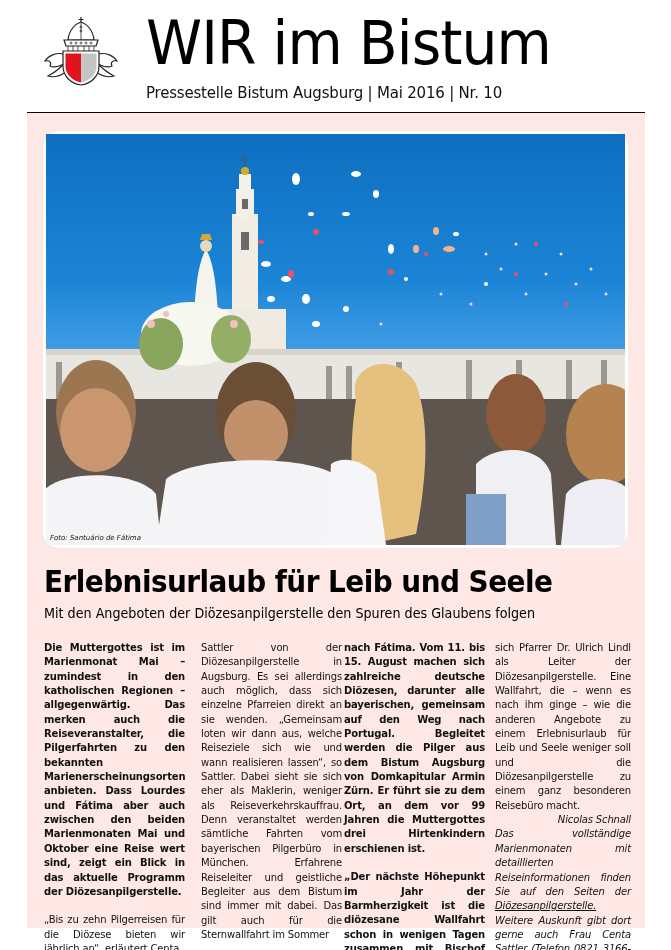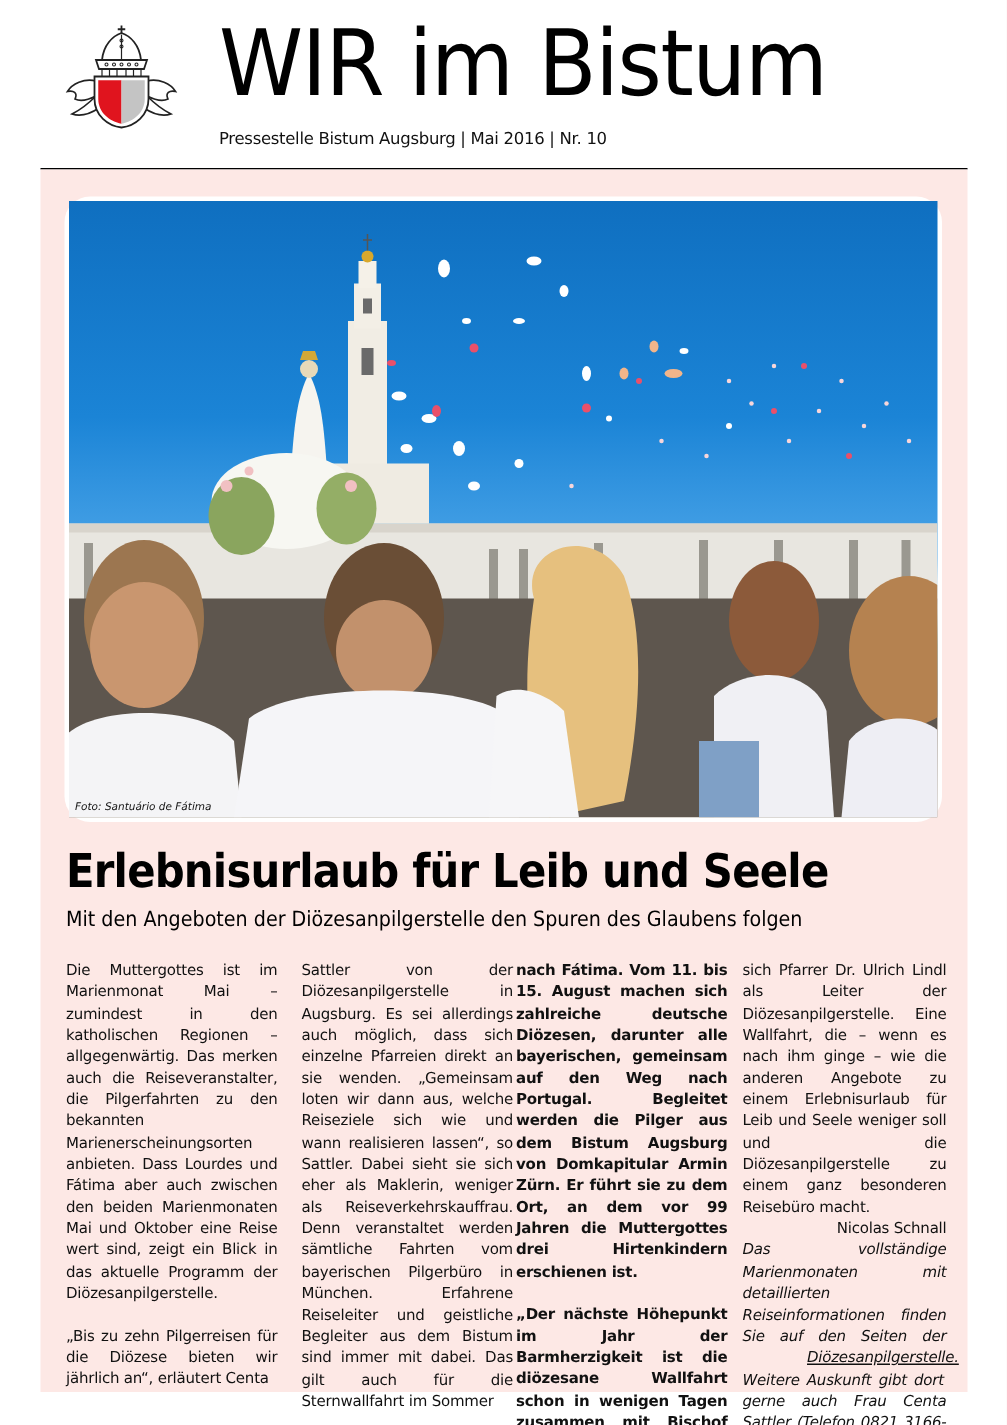--- a/index.html
+++ b/index.html
@@ -1,41 +1,41 @@
 <!DOCTYPE html>
 <html><head>
 <meta charset="utf-8">
 <style>
   html, body { margin:0; padding:0; background:#ffffff; }
   body { width:671px; height:950px; position:relative; overflow:hidden; font-family:"DejaVu Sans", sans-serif; color:#111; }
 
   .logo { position:absolute; left:42px; top:14px; width:78px; height:72px; }
   .masthead-title { position:absolute; left:146px; top:6px; font-family:"DejaVu Sans", sans-serif; font-size:61px; line-height:74px; letter-spacing:-1px; color:#000; white-space:nowrap; font-weight:normal; transform:scaleX(0.93); transform-origin:left top; }
-  .masthead-sub { position:absolute; left:146px; top:86px; font-size:11px; line-height:14px; color:#111; white-space:nowrap; letter-spacing:-0.2px; }
+  .masthead-sub { position:absolute; left:146px; top:86px; font-size:15px; line-height:14px; color:#111; white-space:nowrap; letter-spacing:-0.2px; }
   .rule { position:absolute; left:27px; top:112px; width:618px; height:1px; background:#000; }
 
   .panel { position:absolute; left:27px; top:113px; width:618px; height:815px; background:#fde8e5; }
 
   .photo-frame { position:absolute; left:43px; top:131px; width:585px; height:417px; background:#fff;border-radius:17px; }
   .photo { position:absolute; left:3px; top:3px; width:579px; height:411px; overflow:hidden;
            background:linear-gradient(180deg,#0f6fc0 0%,#1b84d6 35%,#4aa4e8 58%,#c9dde8 62%,#e9ecef 66%,#7b8a76 72%,#6d5b4a 80%,#d8cfc6 100%); }
   .photo svg { position:absolute; left:0; top:0; }
   .photo-credit { position:absolute; left:4px; bottom:3px; font-size:7px; font-style:italic; color:#111; }
 
   .headline { position:absolute; left:44px; top:562px; font-size:31px; line-height:38px; font-weight:bold; color:#000; white-space:nowrap; letter-spacing:-0.6px; transform:scaleX(0.9); transform-origin:left top; }
   .subhead { position:absolute; left:44px; top:604px; font-size:14px; line-height:18px; color:#000; white-space:nowrap; transform:scaleX(0.91); transform-origin:left top; }
 
   .col { position:absolute; top:641px; width:141px; font-size:10px; line-height:14.35px; text-align:justify; color:#111; letter-spacing:-0.15px; hyphens:manual; }
   .col p { margin:0; }
   .col p + p { margin-top:14px; }
   .c1 { left:44px; } .c2 { left:201px; } .c3 { left:344px;font-weight:bold; } .c4 { left:495px; width:136px; }
-  .lead { font-weight:normal; }
+  .lead { font-weight:bold; }
   .ital { font-style:italic; }
-  .link { text-decoration:underline;margin-left:43px; }
-  .author { float:right; }
+  .link { text-decoration:underline; }
+  .author { font-style:italic; float:right; }
 </style>
 </head>
 <body>
 
 <div class="logo">
   <svg width="78" height="72" viewBox="0 0 78 72">
 
     <path d="M39 3 L39 8 M36.5 5.5 L41.5 5.5" stroke="#222" stroke-width="1.2" fill="none"></path>
     <path d="M26 26 C27 16 33 10 39 8 C45 10 51 16 52 26 Z" fill="#fff" stroke="#222" stroke-width="1.2"></path>
     <path d="M39 9 L39 26" stroke="#222" stroke-width="0.8"></path>

